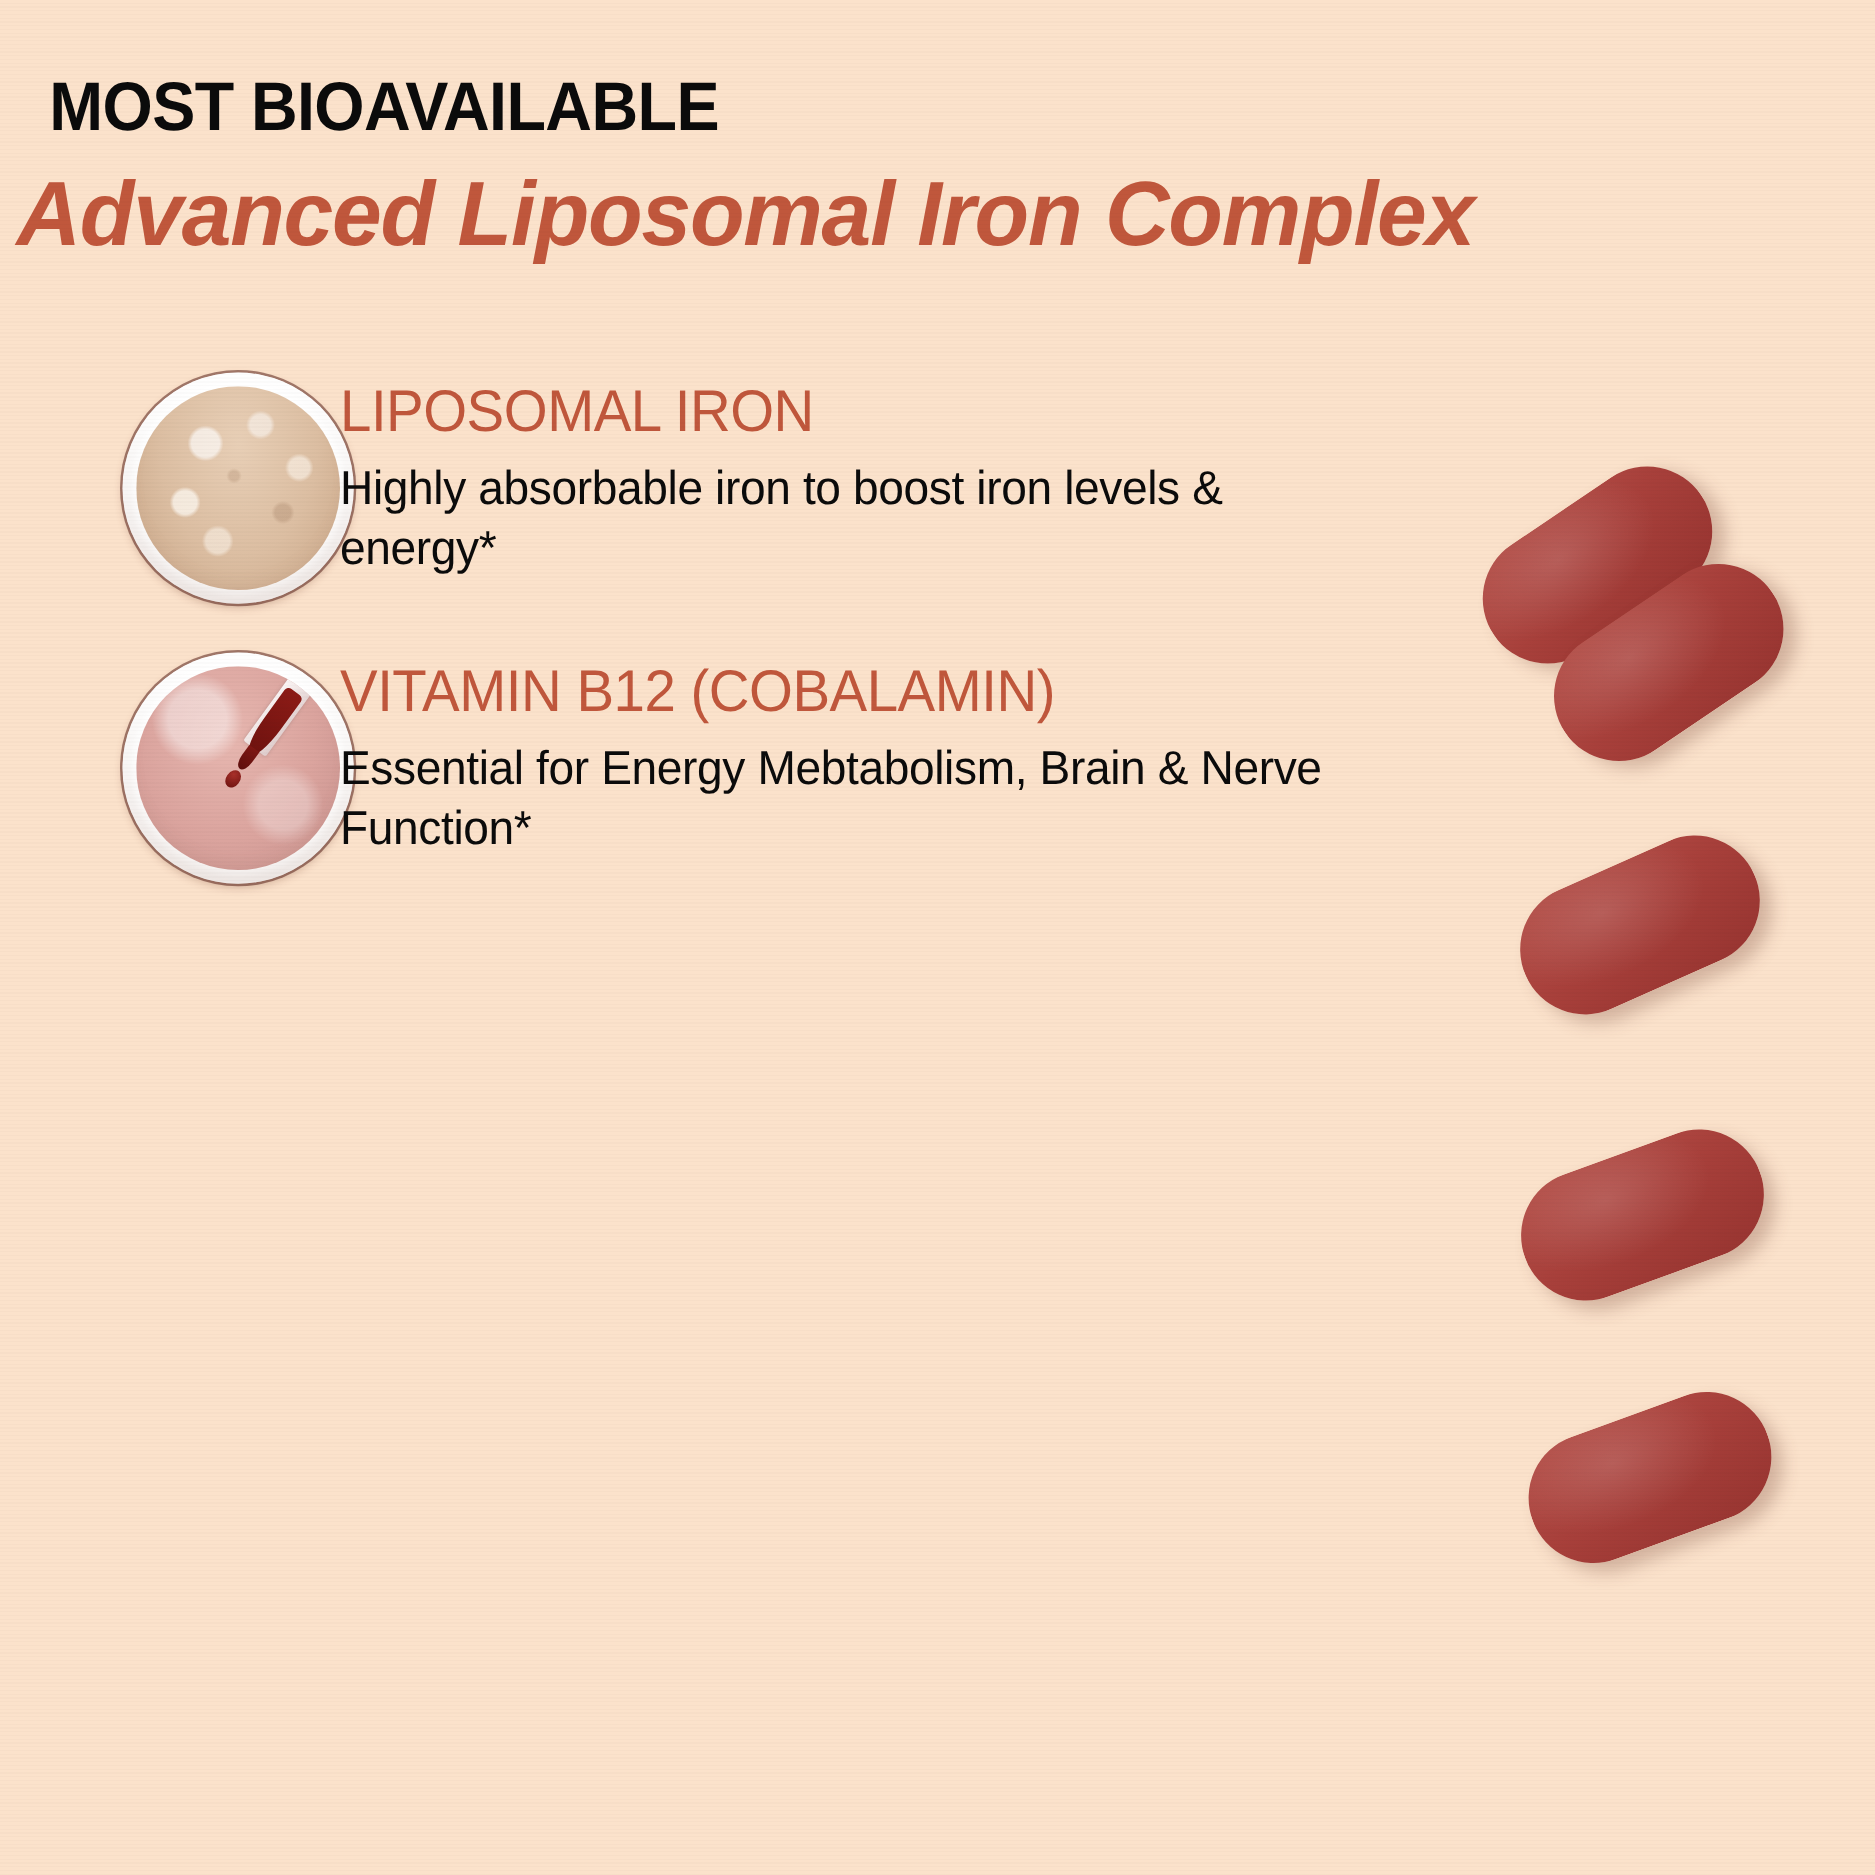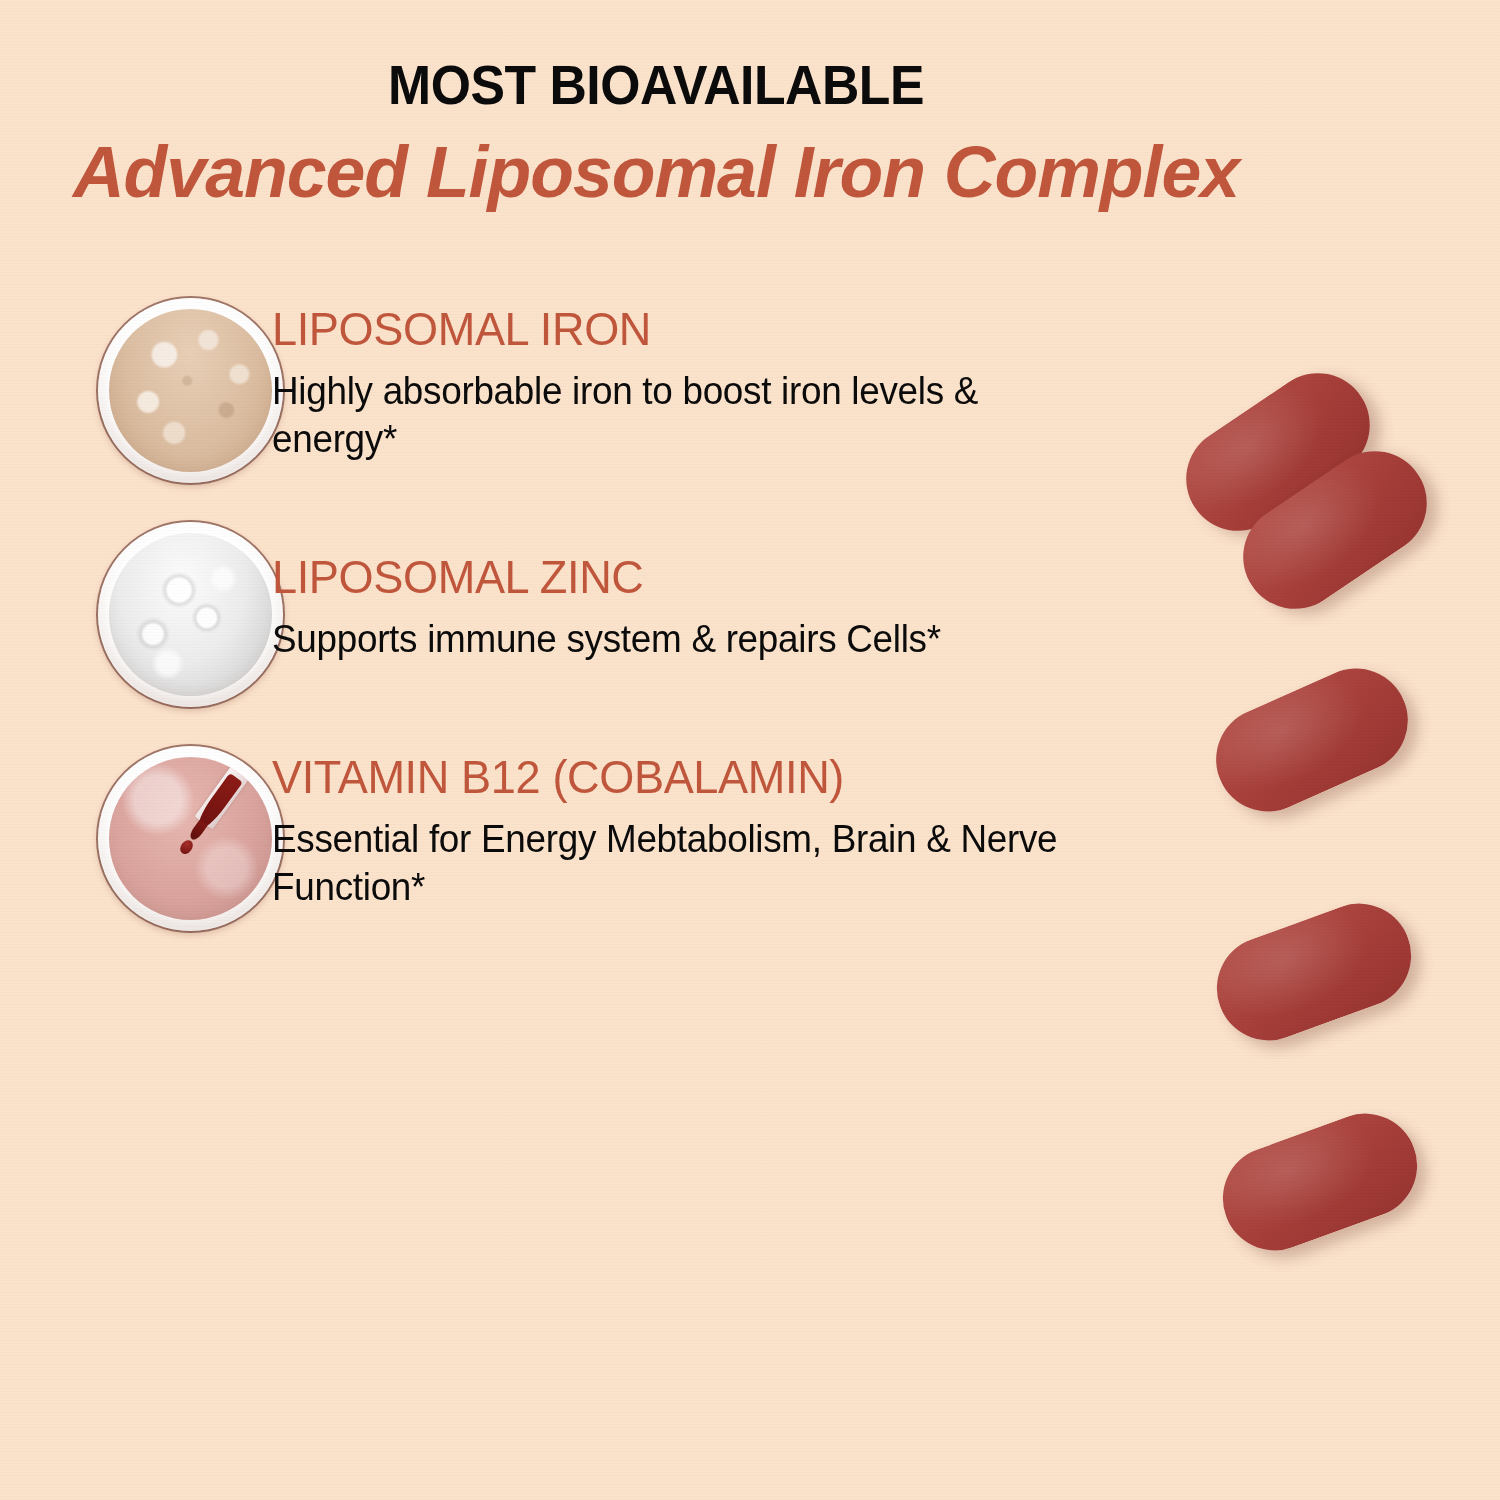--- a/index.html
+++ b/index.html
@@ -13,21 +13,21 @@
     font-family: "Liberation Sans", sans-serif;
     overflow: hidden;
     position: relative;
   }
 
   
   .header {
     position: absolute;
     top: 0; left: 0;
     width: 1312px;
-    text-align: center;
+    text-align: left;
   }
   .eyebrow {
     margin: 0;
     padding-top: 58px;
     font-size: 55px;
     font-weight: 700;
     letter-spacing: -0.5px;
     color: #0B0B0B;
     line-height: 1.0;
     transform: scaleX(0.94);
@@ -257,33 +257,20 @@
           <div class="art-iron-powder"></div>
         </div>
       </div>
     </div>
     <div class="feature-text">
       <h3 class="feature-title">LIPOSOMAL IRON</h3>
       <p class="feature-desc">Highly absorbable iron to boost iron levels &amp; energy*</p>
     </div>
   </div>
 
-  <div class="feature-row">
-    <div class="thumb-wrap">
-      <div class="thumb">
-        <div class="thumb-inner">
-          <div class="art-zinc-powder"></div>
-        </div>
-      </div>
-    </div>
-    <div class="feature-text">
-      <h3 class="feature-title">LIPOSOMAL ZINC</h3>
-      <p class="feature-desc">Supports immune system &amp; repairs Cells*</p>
-    </div>
-  </div>
 
 
   <div class="feature-row">
     <div class="thumb-wrap">
       <div class="thumb">
         <div class="thumb-inner">
           <div class="art-b12">
             <div class="dropper">
               <div class="dropper-glass"></div>
               <div class="dropper-liquid"></div>

